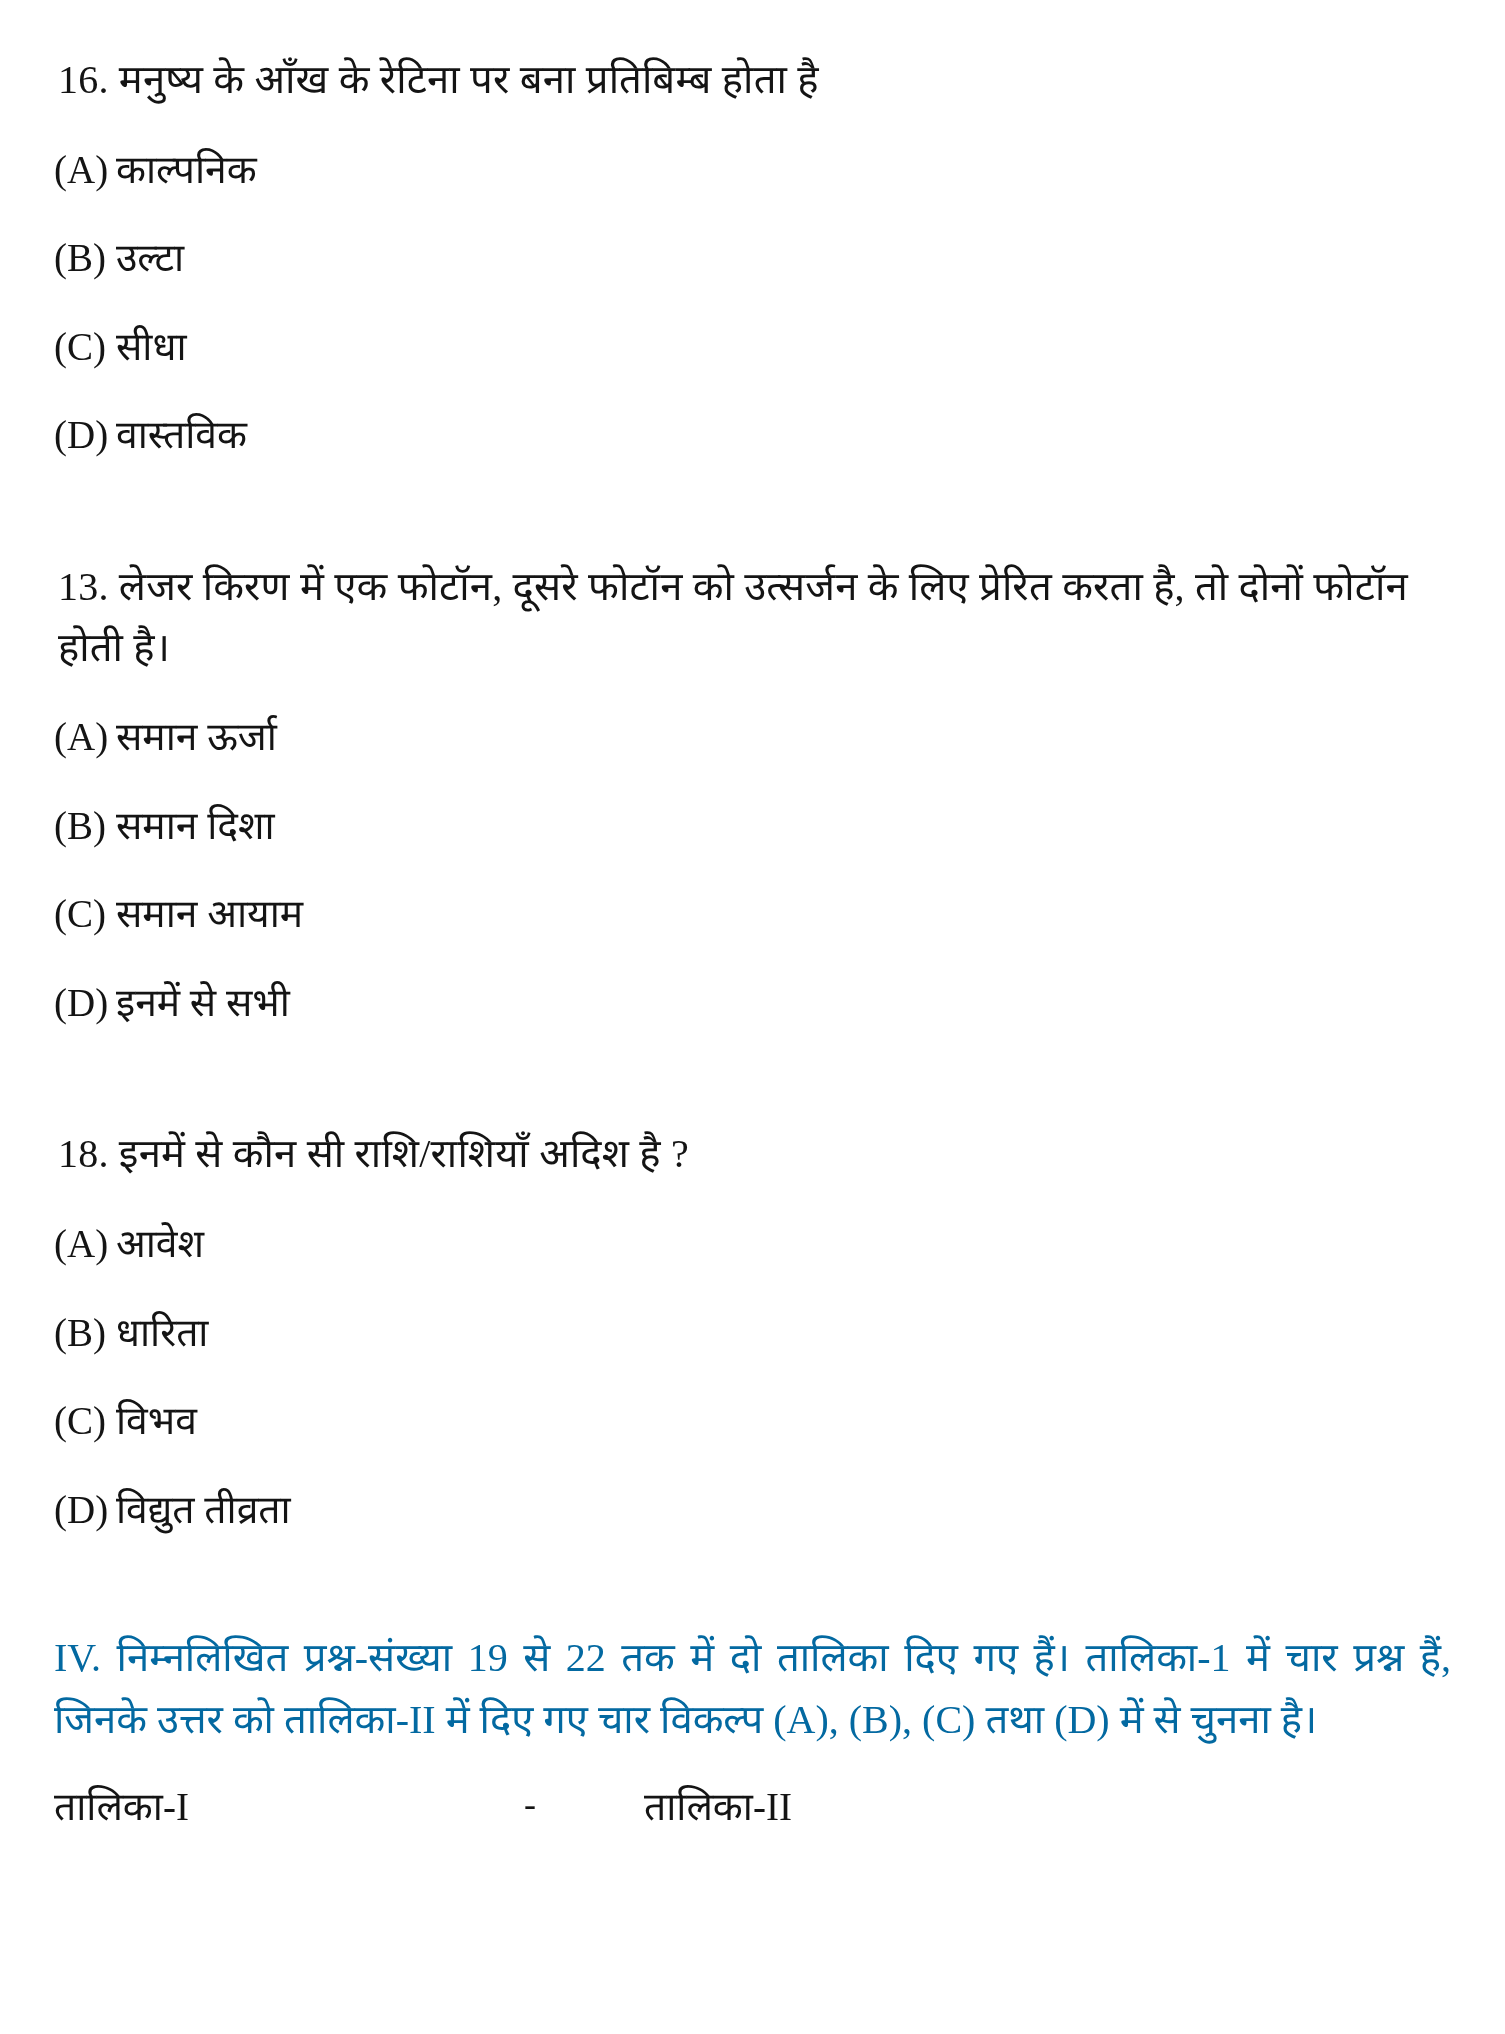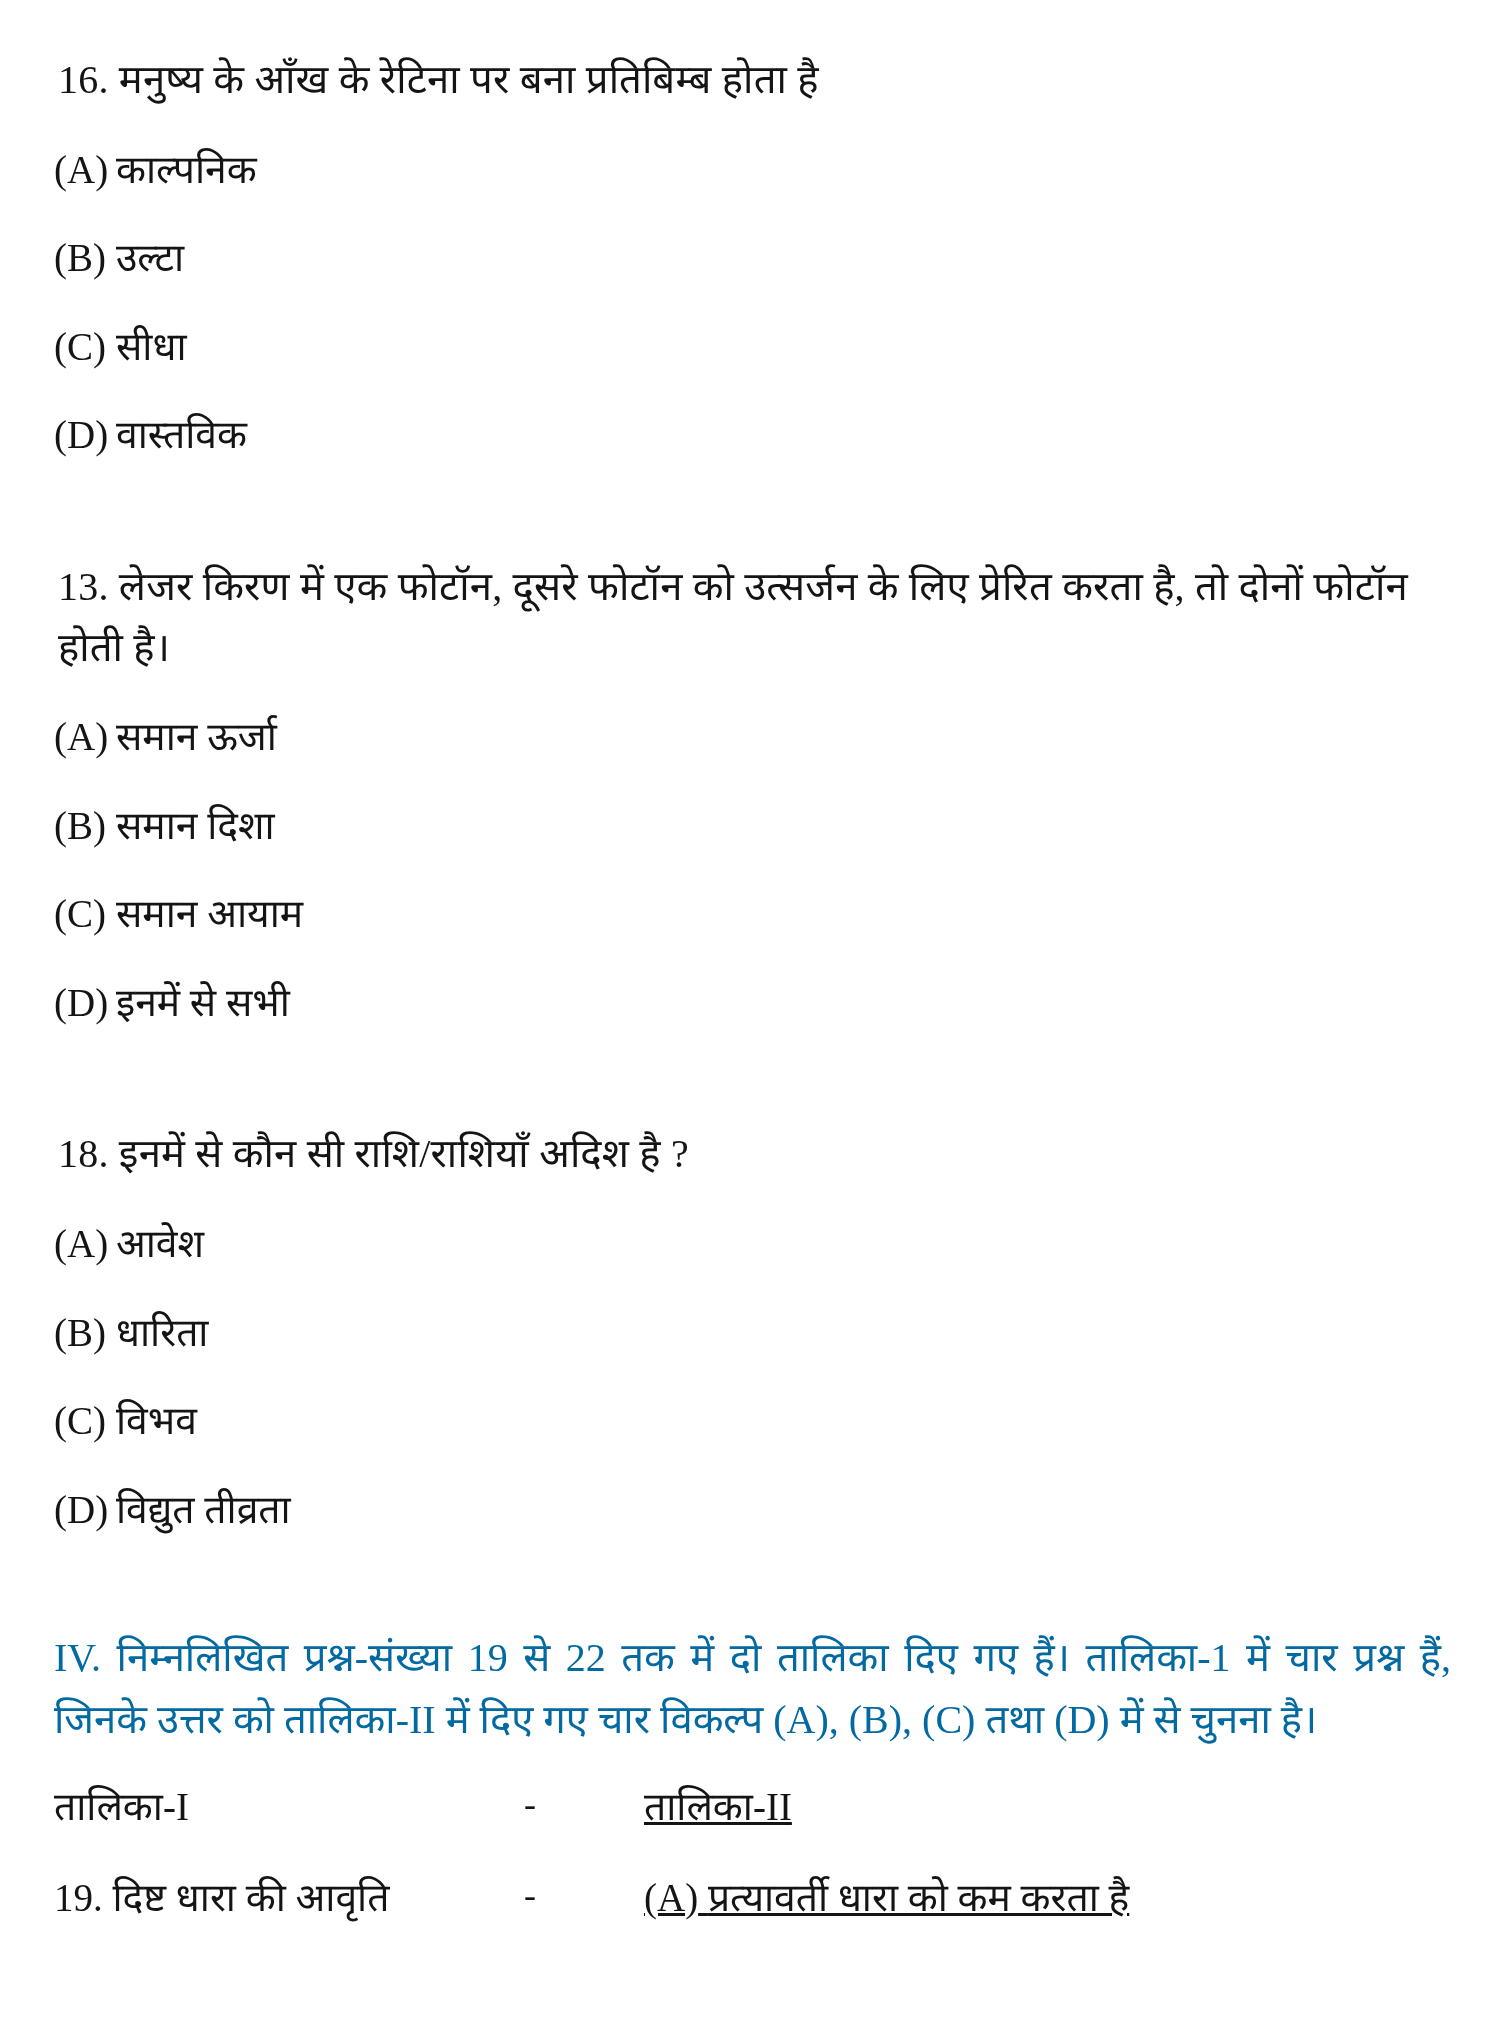--- a/index.html
+++ b/index.html
@@ -81,21 +81,21 @@
   }
   .match-table td {
     vertical-align: top;
     padding: 0 0 34px 0;
     font-size: 39px;
     line-height: 1.45;
     color: #141414;
   }
   .col-left   { width: 470px; }
   .col-dash   { width: 120px; text-align: left; padding-left: 8px; }
-  .col-right  { width: auto; text-decoration: underline; }
+  .col-right  { width: auto; }
 
   .dash {
     display: inline-block;
     font-size: 36px;
     line-height: 1;
     transform: translateY(-4px);
   }
 
   .tbl-head {
     font-size: 39px;
@@ -213,29 +213,16 @@
   <table class="match-table">
     <tbody>
       <tr>
         <td class="col-left tbl-head">तालिका-I</td>
         <td class="col-dash">
           <span class="dash">-</span>
         </td>
         <td class="col-right tbl-head">तालिका-II</td>
       </tr>
 
-      <tr>
-        <td class="col-left">
-          <span>19.</span>
-          <span>दिष्ट धारा की आवृति</span>
-        </td>
-        <td class="col-dash">
-          <span class="dash">-</span>
-        </td>
-        <td class="col-right">
-          <span>(A)</span>
-          <span>प्रत्यावर्ती धारा को कम करता है</span>
-        </td>
-      </tr>
     </tbody>
   </table>
 
 </div>
 
 </body></html>

